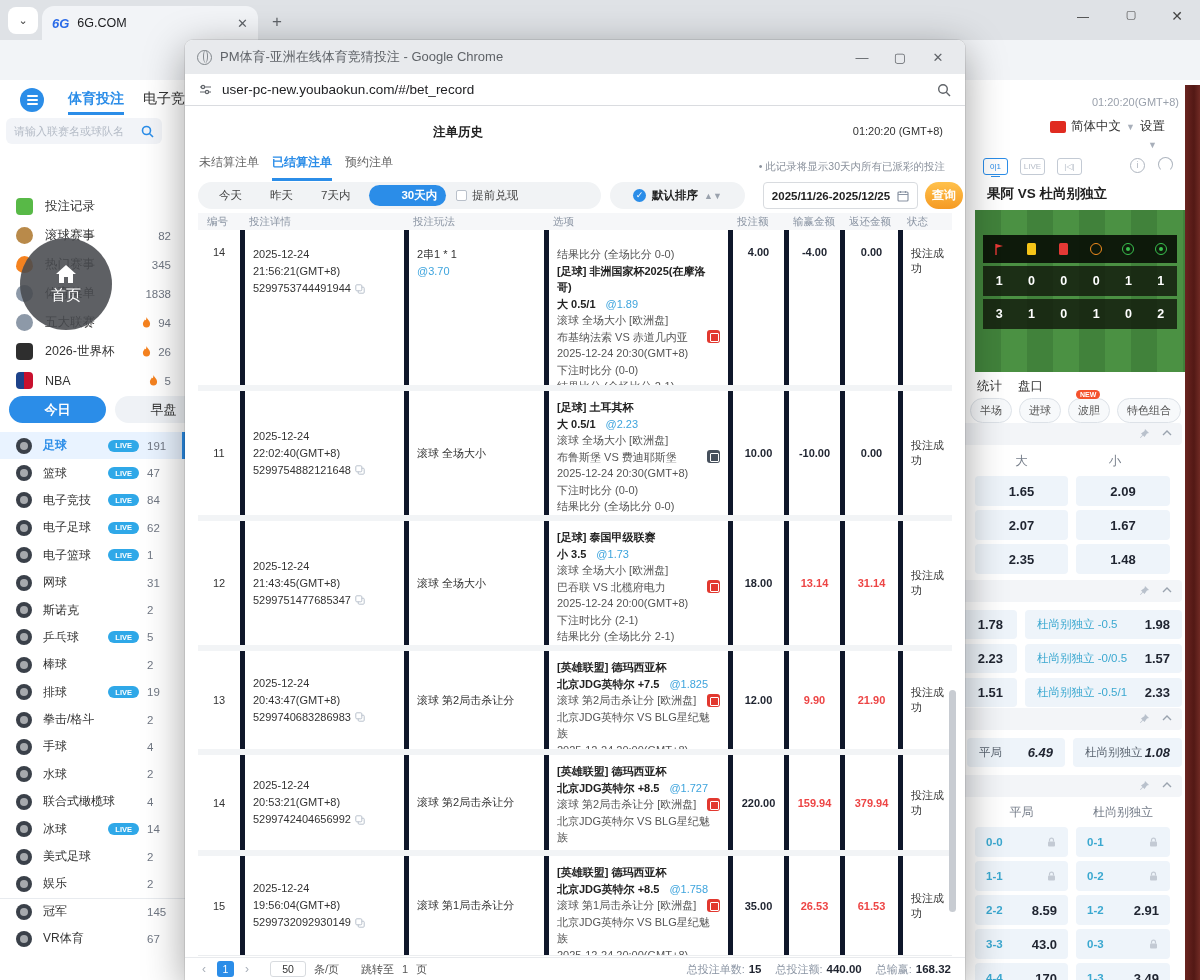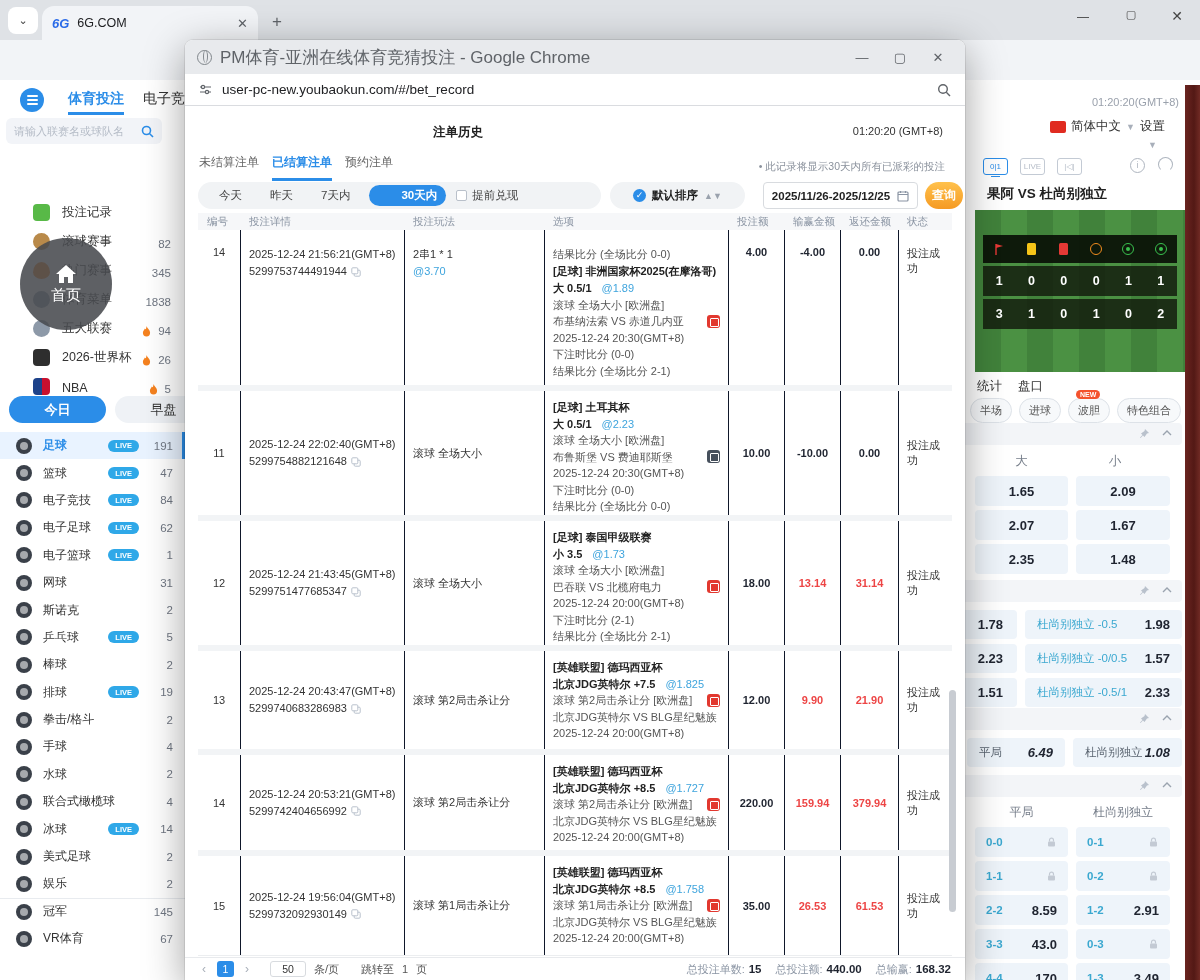--- a/index.html
+++ b/index.html
@@ -33,21 +33,21 @@
 
   
   #side-search { position:absolute; left:6px; top:38px; width:156px; height:26px; background:#F2F4F8; border-radius:6px; display:flex; align-items:center; padding:0 8px; color:#B4BBC6; font-size:11px; }
   #side-search span{flex:1;}
   #userbox { position:absolute; left:6px; top:70px; width:172px; height:38px; background:#F2F4F7; border-radius:6px; padding:3px 8px; }
   #greeting { font-size:11px; color:#444; }
   #balance { font-size:13px; color:#2B8DE8; font-weight:bold; display:inline-block; margin-top:1px;}
   .eye { display:inline-block; margin-left:6px; color:#A7AEB9; font-size:10px;}
   #refresh-ic { position:absolute; right:8px; top:12px; width:14px; height:14px; border:1.5px solid #C4CAD3; border-radius:50%; border-top-color:transparent;}
   #side-menu { position:absolute; left:0; top:112px; width:185px; }
-  .sm-row { height:29px; display:flex; align-items:flex-end; padding:0 14px 0 16px;margin-left:17px; }
+  .sm-row { height:29px; display:flex; align-items:center; padding:0 14px 0 16px; }
   .sm-ic { width:17px; height:17px; border-radius:4px; margin-right:12px; flex:none;}
   .ic-record{ background:#58B947; } .ic-ball{ background:#B98A4A; border-radius:50%;}
   .ic-fire{ background:#F5821F; border-radius:50% 50% 50% 50%/60% 60% 40% 40%;}
   .ic-cup{ background:#8D99A8; border-radius:50%;} .ic-wc{ background:#2E2E2E;} .ic-nba{ background:linear-gradient(90deg,#1D428A 50%,#C8102E 50%);}
   .sm-label { flex:1; font-size:12.5px; color:#333; }
   .sm-count { color:#70playing7783; font-size:11.5px; color:#707783;}
   .flame { margin-right:7px; line-height:0;}
   #day-btns { position:absolute; left:0; top:316px; width:221px; display:flex; gap:9px; padding:0 9px;}
   .day-btn { flex:1; height:27px; border-radius:14px; display:flex; align-items:center; justify-content:center; font-size:13px;}
   .day-btn.on { background:#2B8DE8; color:#fff; font-weight:bold;}
@@ -55,21 +55,21 @@
   #sports { position:absolute; left:0; top:352px; width:185px; }
   .sp-row { height:27.4px; display:flex; align-items:center; padding:0 12px 0 16px; position:relative;}
   .sp-row.active { background:#E9F3FF; }
   .sp-row.active::after{ content:""; position:absolute; right:0; top:0; bottom:0; width:3px; background:#2B8DE8;}
   .sp-row.divider { border-top:1px solid #E8EBEF; }
   .sp-ic { width:16px; height:16px; border-radius:50%; background:#3A4049; margin-right:11px; flex:none; position:relative;}
   .sp-ic::after{content:""; position:absolute; left:4px; top:4px; width:8px; height:8px; border-radius:50%; background:rgba(255,255,255,.55);}
   .sp-label { flex:1; font-size:12px; color:#333;}
   .sp-row.active .sp-label{ color:#2B8DE8; font-weight:bold;}
   .live-badge { background:#2FA8E8; color:#fff; font-size:7.5px; font-weight:bold; border-radius:8px; padding:1.5px 7px; margin-right:8px;}
-  .sp-count { width:26px; text-align:right; color:#707783; font-size:11.5px;}
+  .sp-count { width:26px; text-align:left; color:#707783; font-size:11.5px;}
   #home-overlay { position:absolute; left:20px; top:158px; width:92px; height:92px; border-radius:50%; background:rgba(72,74,78,.88); display:flex; flex-direction:column; align-items:center; justify-content:center; color:#fff; z-index:5;}
   #home-overlay .hl { font-size:15px; margin-top:2px;}
 
   
   #rpanel { position:absolute; left:840px; top:5px; width:345px; height:895px; }
   #rp-time { position:absolute; right:6px; top:11px; color:#9aa1ac; font-size:11px;}
   #rp-langrow { position:absolute; left:210px; top:33px; display:flex; align-items:center; gap:5px; font-size:12.5px; color:#333;}
   #lang-flag { width:16px; height:12px; background:#E02B20; border-radius:2px; display:inline-block;}
   .caret { color:#A8AFBA; font-size:9px;}
   #rp-settings { position:absolute; left:300px; top:33px; display:flex; gap:5px; font-size:12.5px; color:#333; align-items:center;flex-direction:column;}
@@ -112,21 +112,21 @@
   .sc-row { display:grid; grid-template-columns:125px 93px 8px 94px; margin-bottom:4px;}
   .sc-cell { background:#EEF4FA; border-radius:4px; height:30px; display:flex; align-items:center; justify-content:space-between; padding:0 11px;}
   .sc-cell .lbl { color:#3BA8D0; font-size:11.5px; font-weight:bold;}
   .sc-cell .od { font-weight:bold; font-size:13px; color:#1F2430;}
 
   
   #popup { position:absolute; left:185px; top:40px; width:780px; height:940px; background:#fff; border-radius:8px 8px 0 0; box-shadow:0 10px 40px rgba(0,0,0,.38), 0 0 0 1px rgba(0,0,0,.08); z-index:10; overflow:hidden;}
   #pp-titlebar { position:absolute; left:0; top:0; width:780px; height:34px; background:#E8EAED; display:flex; align-items:center; padding:0 12px; gap:8px;}
   #pp-globe { width:15px; height:15px; border:1.5px solid #80868B; border-radius:50%; position:relative; flex:none;}
   #pp-globe::after{content:""; position:absolute; left:5px; top:-1px; width:3px; height:13px; border-left:1px solid #80868B; border-right:1px solid #80868B; border-radius:50%;}
-  #pp-title { color:#5F6368; font-size:17px; flex:1;}
+  #pp-title { color:#5F6368; font-size:13px; flex:1;}
   .pp-winbtn { color:#5F6368; width:30px; text-align:center; font-size:13px;}
   #pp-urlbar { position:absolute; left:0; top:34px; width:780px; height:32px; background:#fff; border-bottom:1px solid #DADCE0; display:flex; align-items:center; padding:0 14px; gap:10px;}
   #pp-url { font-size:13.5px; color:#202124; flex:1;}
   #pp-body { position:absolute; left:0; top:66px; width:780px; height:874px; background:#fff;}
   #pp-header-title { position:absolute; left:248px; top:18px; font-size:12.5px; font-weight:bold; color:#222;}
   #pp-header-time { position:absolute; right:22px; top:19px; font-size:11px; color:#333;}
   #pp-tabs { position:absolute; left:14px; top:48px; display:flex; gap:13px;}
   .pp-tab { font-size:12px; color:#666; padding-bottom:7px;}
   .pp-tab.on { color:#2B8DE8; font-weight:bold; border-bottom:3px solid #2B8DE8;}
   #pp-notice { position:absolute; right:20px; top:54px; font-size:10.5px; color:#8A919C;}
@@ -138,21 +138,21 @@
   #pp-sort { position:absolute; left:425px; top:76px; width:135px; height:27px; background:#F1F3F5; border-radius:14px; display:flex; align-items:center; justify-content:center; gap:6px; font-size:11.5px; color:#222; font-weight:bold;}
   #sort-check { width:13px; height:13px; background:#2B8DE8; border-radius:50%; color:#fff; font-size:9px; text-align:center; line-height:13px; font-weight:bold;}
   .updn { color:#9AA2AD; font-size:9px; font-weight:normal;}
   #pp-date { position:absolute; left:578px; top:76px; width:155px; height:27px; border:1px solid #D8DBDF; border-radius:4px; display:flex; align-items:center; justify-content:center; gap:7px; font-size:11.5px; color:#222; font-weight:bold; background:#fff;}
   #pp-search { position:absolute; left:740px; top:76px; width:38px; height:27px; background:linear-gradient(180deg,#FFC14C,#F59A23); border-radius:14px; color:#fff; font-size:12px; font-weight:bold; display:flex; align-items:center; justify-content:center;}
   #pp-thead { position:absolute; left:13px; top:107px; width:754px; height:17px; background:#F6F7F9; display:grid; grid-template-columns:42px 164px 140px 184px 56px 56px 58px 54px; align-items:center; color:#8A94A3; font-size:10.5px;}
   #pp-thead div { padding-left:9px;}
   #bet-rows { position:absolute; left:13px; top:124px; width:754px;}
   .brow { display:grid; grid-template-columns:42px 164px 140px 184px 56px 56px 58px 54px; border-bottom:6px solid #F2F4F6; background:#fff;}
   .brow:last-child { border-bottom:1px solid #ECEEF0;}
-  .bcell { border-left:1px solid #0f172a; padding:6px 8px; display:flex; flex-direction:column; justify-content:center; font-size:11px; color:#333; overflow:hidden;}
+  .bcell { border-left:5px solid #0f172a; padding:6px 8px; display:flex; flex-direction:column; justify-content:center; font-size:11px; color:#333; overflow:hidden;}
   .bcell:first-child { border-left:none; align-items:center;}
   .brow.top .bcell { justify-content:flex-start; padding-top:16px;}
   .bcell.sel { justify-content:flex-start; padding-top:8px;}
   .bcell.num { align-items:center; font-weight:bold; color:#1F2430;}
   .bcell.num.red { color:#ED4545;}
   .bcell.status { align-items:center; color:#333;}
   .sel-line { line-height:16.5px; color:#555; display:flex; align-items:center;}
   .sel-line.b { color:#222; font-weight:bold;}
   .sel-line.gap { height:14px;}
   .sel-line .odds { color:#3EA4DD; margin-left:10px; font-weight:normal;}

